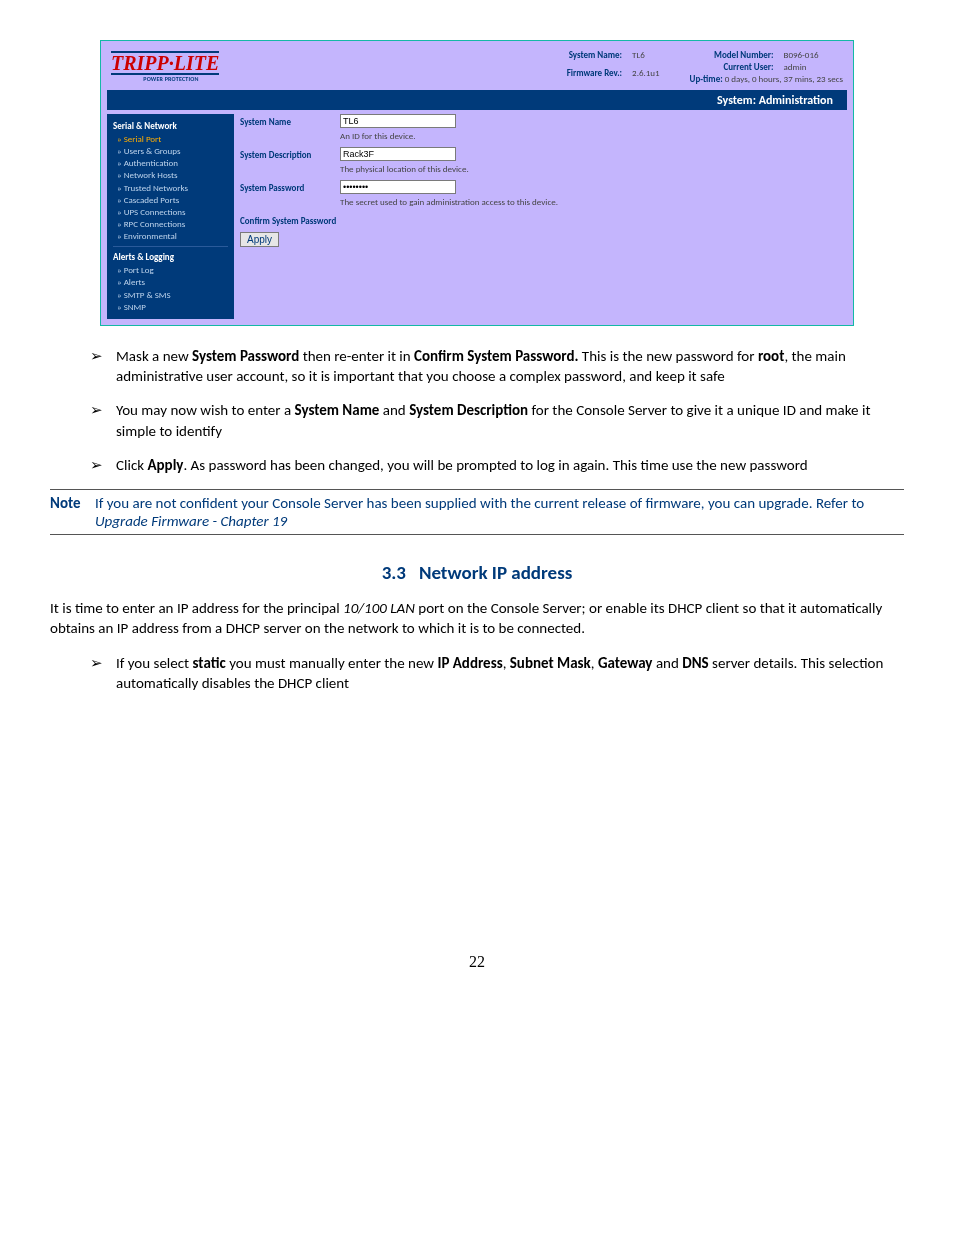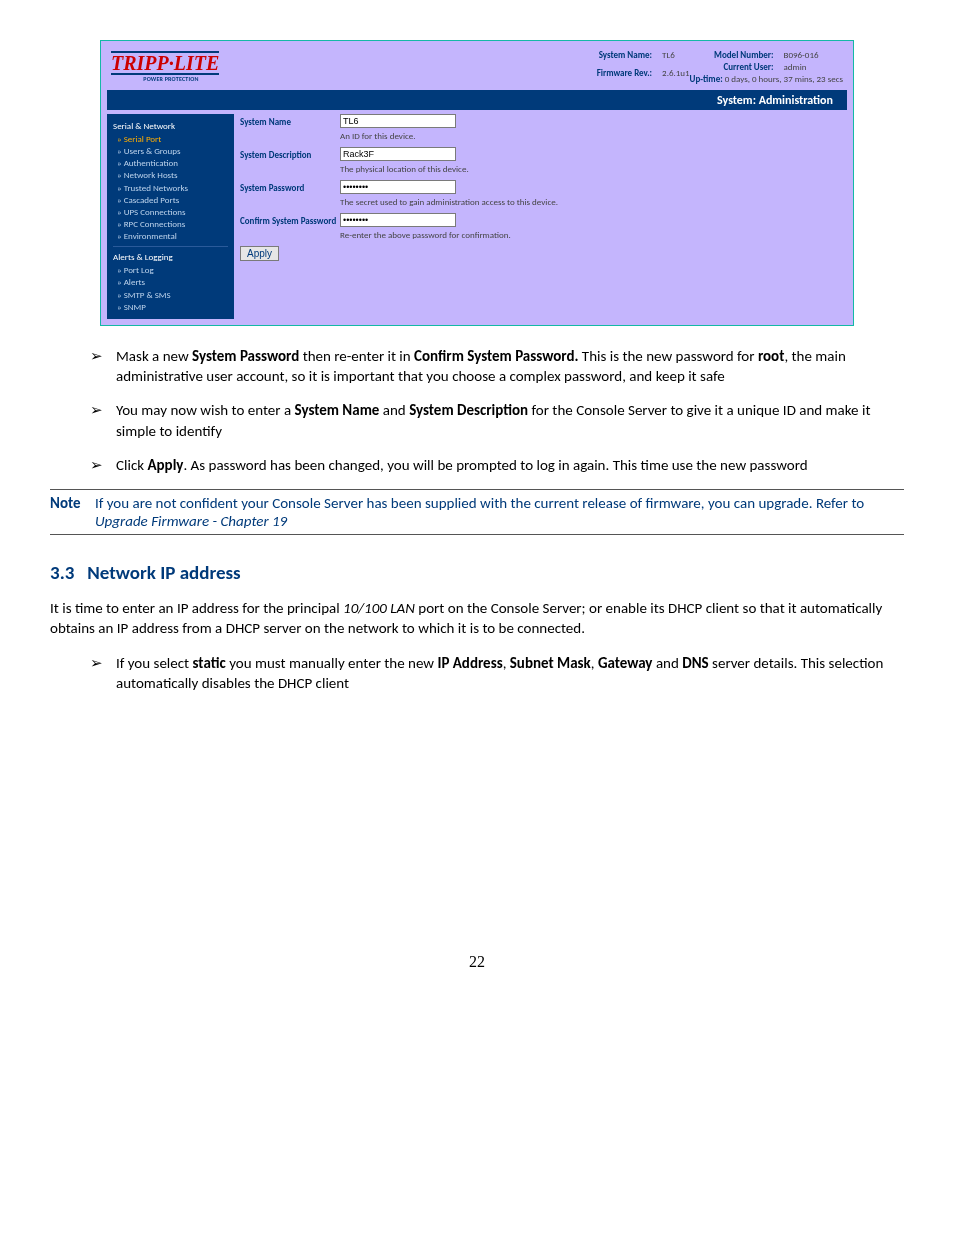--- a/index.html
+++ b/index.html
@@ -42,20 +42,21 @@
     font-style: normal;
     font-weight: bold;
     display: block;
     text-align: center;
     letter-spacing: 0.2px;
   }
   .header-info {
     flex: 1;
     display: flex;
     justify-content: flex-end;
+    gap: 30px;
     font-size: 9px;
     color: #003a7a;
   }
   .info-col {
     display: grid;
     grid-template-columns: auto auto;
     column-gap: 10px;
     row-gap: 1px;
   }
   .info-col .lab { text-align: right; font-weight: bold; }
@@ -78,21 +79,21 @@
   }
   .sidebar {
     background: #003a7a;
     color: #fff;
     font-size: 9px;
     width: 115px;
     padding: 4px 6px 6px 6px;
   }
   .sidebar .group-title {
     color: #fff;
-    font-weight: normal;
+    font-weight: bold;
     margin-top: 2px;
     margin-bottom: 2px;
   }
   .sidebar .item {
     color: #bcd3ec;
     padding-left: 4px;
     line-height: 1.35;
     cursor: pointer;
   }
   .sidebar .item::before { content: "» "; }
@@ -162,20 +163,21 @@
     font-size: 15px;
     color: #003a7a;
   }
   .note-box .note-label { font-weight: bold; flex: 0 0 45px; }
   .note-box .note-text { flex: 1; }
   h2.section {
     font-size: 19px;
     font-weight: bold;
     color: #003a7a;
     margin: 26px 0 14px 0;
+    text-align: center;
   }
   p.body-para { margin: 0 0 14px 0; line-height: 1.35; }
   .page-num { text-align: center; font-size: 16px; font-family: 'Times New Roman', serif; margin-top: 260px; }
   em { font-style: italic; }
   b, strong { font-weight: bold; }
 </style>
 </head>
 <body>
 
 <div class="screenshot">
@@ -233,21 +235,20 @@
           <div class="form-row">
             <div class="flabel">System Description</div>
             <div class="fcontrol"><input type="text" value="Rack3F" style=""><span class="help">The physical location of this device.</span></div>
           </div>
           <div class="form-row">
             <div class="flabel">System Password</div>
             <div class="fcontrol"><input type="password" value="********" style=""><span class="help">The secret used to gain administration access to this device.</span></div>
           </div>
           <div class="form-row">
             <div class="flabel">Confirm System Password</div>
-            <div class="fcontrol"><input type="password" value="********" style=""><span class="help">Re-enter the above password for confirmation.</span></div>
           </div>
         </div>
       <button class="apply-btn">Apply</button>
     </div>
   </div>
 </div>
 
 <ul class="doc-list">
   <li>
     <span>Mask a new </span><b>System Password</b><span> then re-enter it in </span><b>Confirm System Password.</b><span> This is the new password for </span><b>root</b><span>, the main administrative user account, so it is important that you choose a complex password, and keep it safe</span>

